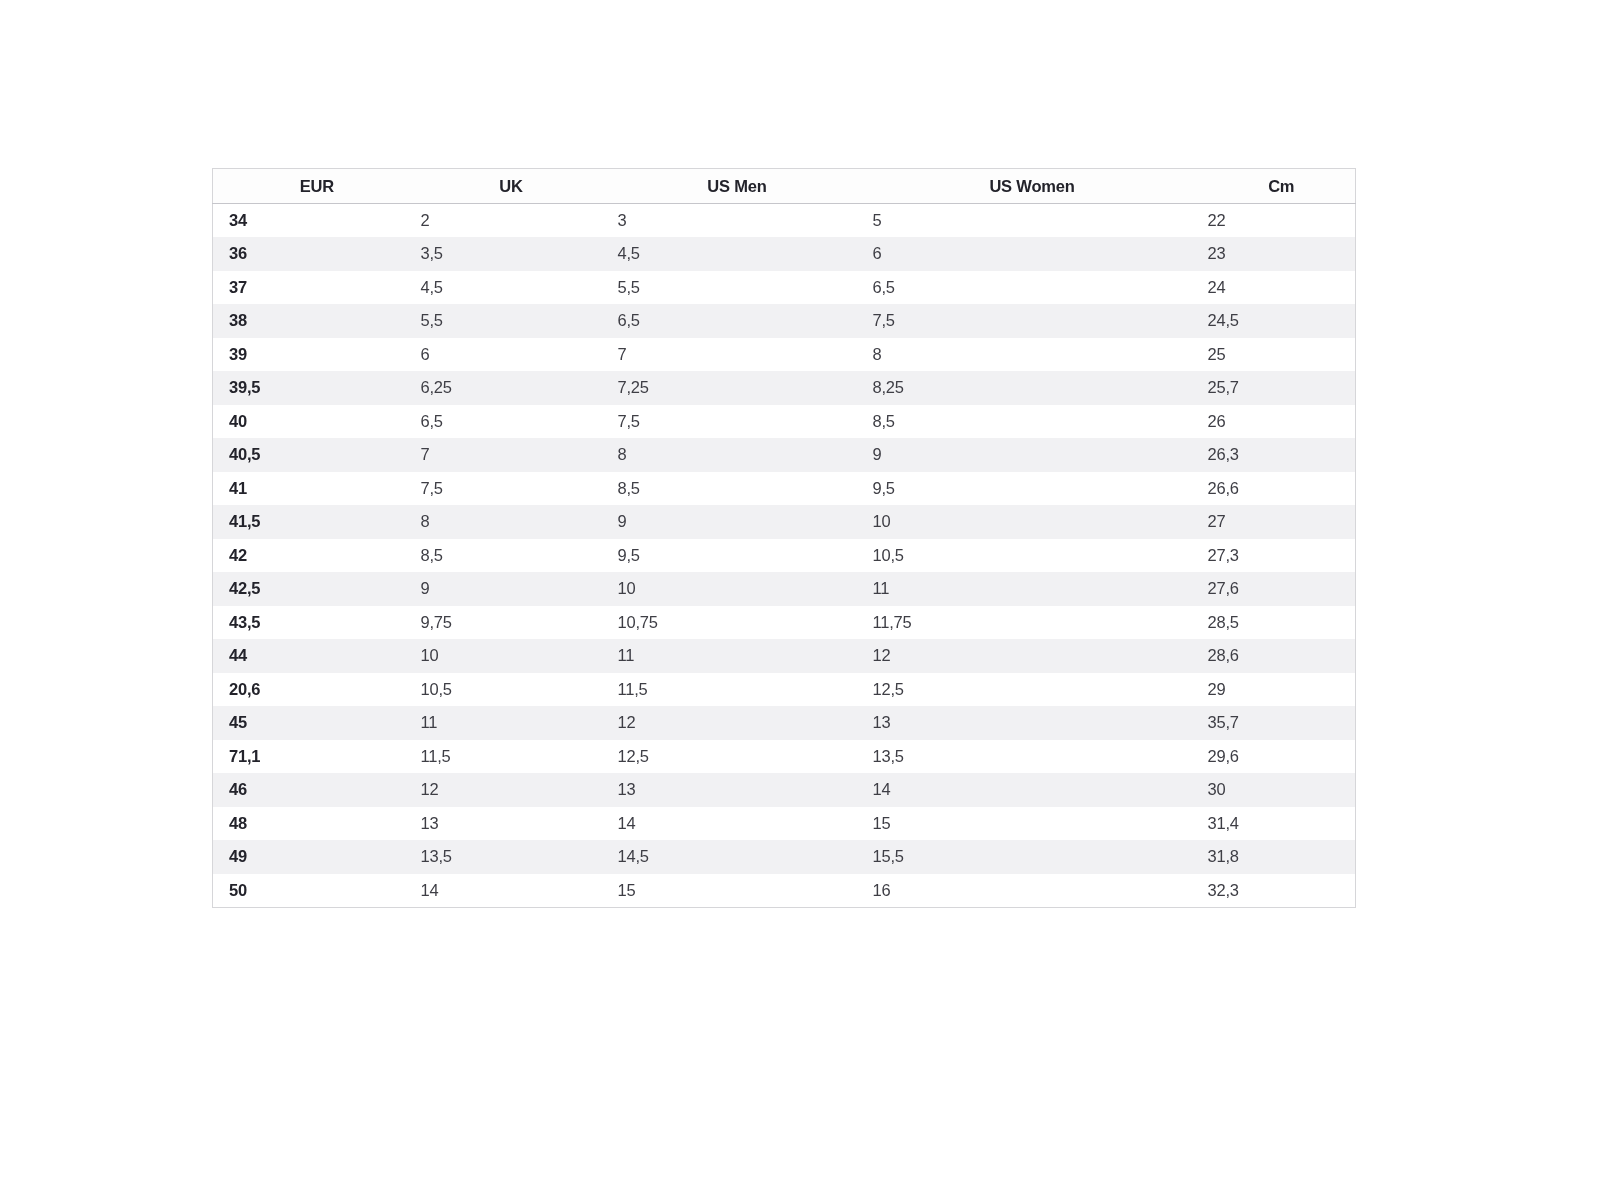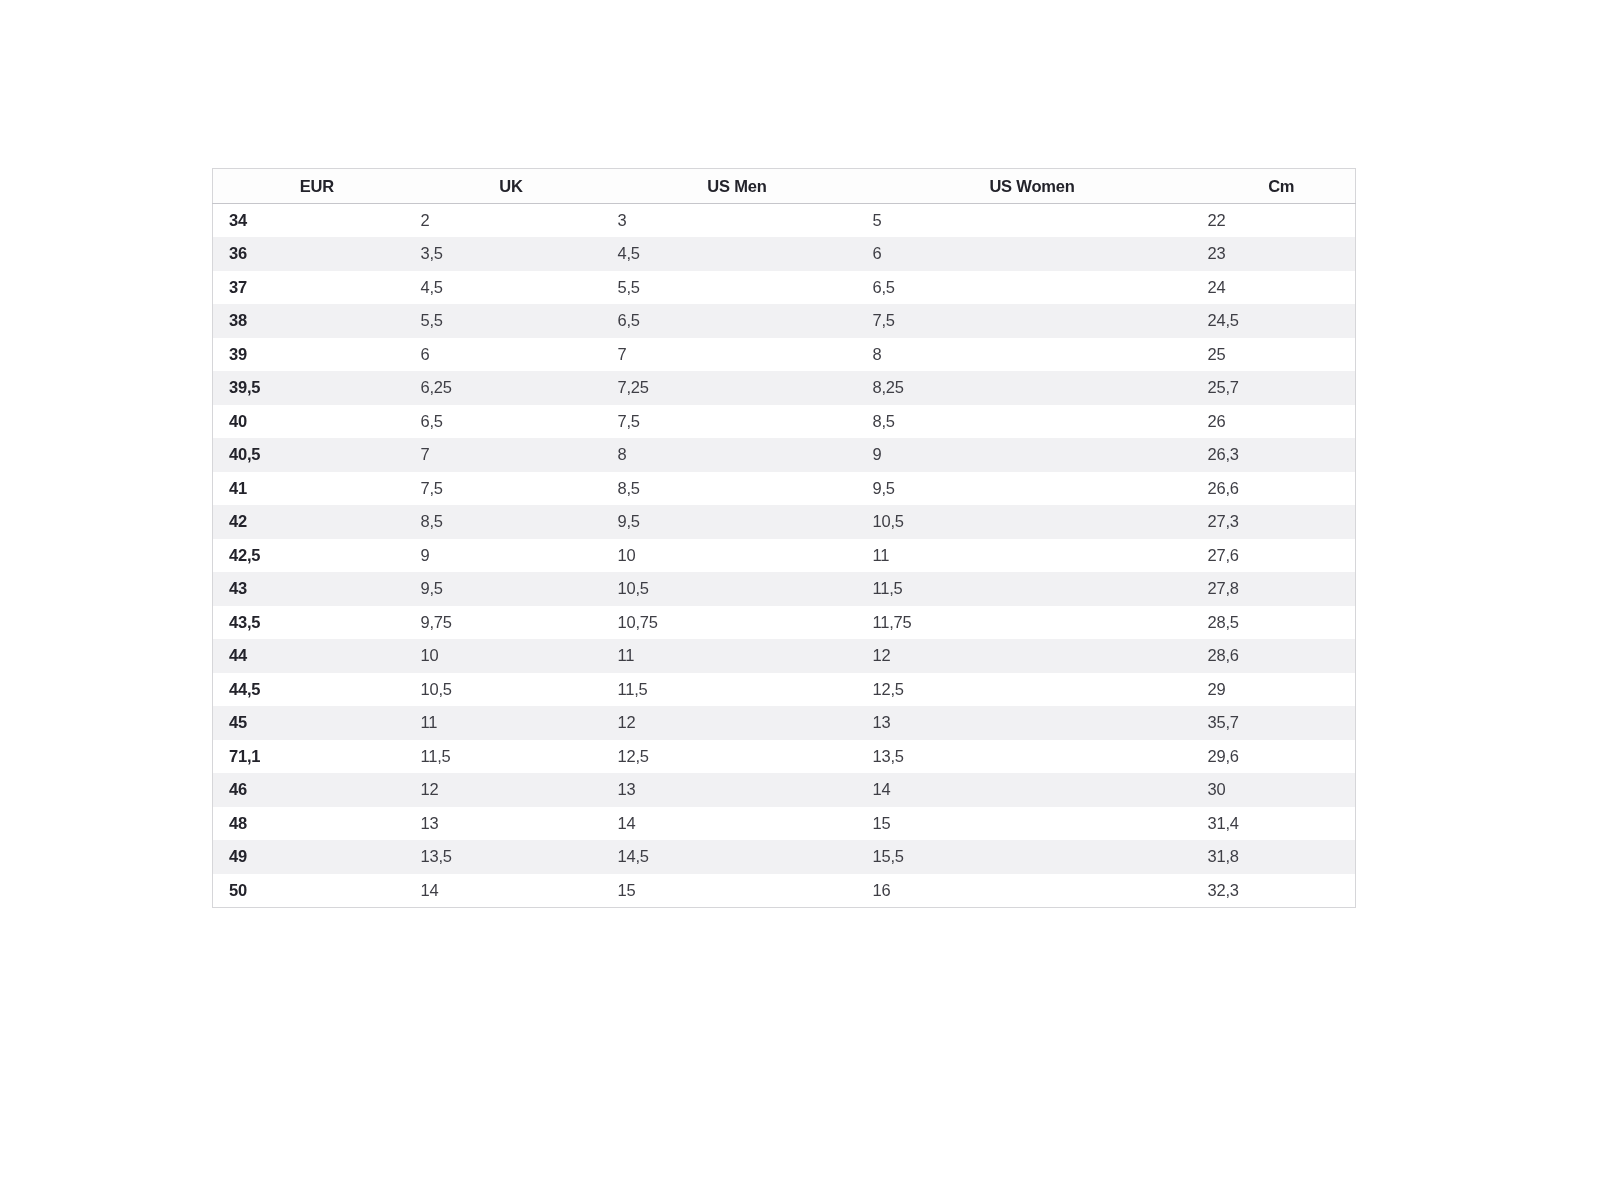--- a/index.html
+++ b/index.html
@@ -142,63 +142,63 @@
   </tr>
 
   <tr>
     <td>41</td>
     <td>7,5</td>
     <td>8,5</td>
     <td>9,5</td>
     <td>26,6</td>
   </tr>
 
+  <tr>
+    <td>41,5</td>
+    <td>8</td>
+    <td>9</td>
+    <td>10</td>
+    <td>27</td>
+  </tr>
 
   <tr>
     <td>42</td>
     <td>8,5</td>
     <td>9,5</td>
     <td>10,5</td>
     <td>27,3</td>
   </tr>
 
   <tr>
     <td>42,5</td>
     <td>9</td>
     <td>10</td>
     <td>11</td>
     <td>27,6</td>
   </tr>
 
-  <tr>
-    <td>43</td>
-    <td>9,5</td>
-    <td>10,5</td>
-    <td>11,5</td>
-    <td>27,8</td>
-  </tr>
 
   <tr>
     <td>43,5</td>
     <td>9,75</td>
     <td>10,75</td>
     <td>11,75</td>
     <td>28,5</td>
   </tr>
 
   <tr>
     <td>44</td>
     <td>10</td>
     <td>11</td>
     <td>12</td>
     <td>28,6</td>
   </tr>
 
   <tr>
-    <td>44,5</td>
+    <td>20,6</td>
     <td>10,5</td>
     <td>11,5</td>
     <td>12,5</td>
     <td>29</td>
   </tr>
 
   <tr>
     <td>45</td>
     <td>11</td>
     <td>12</td>

